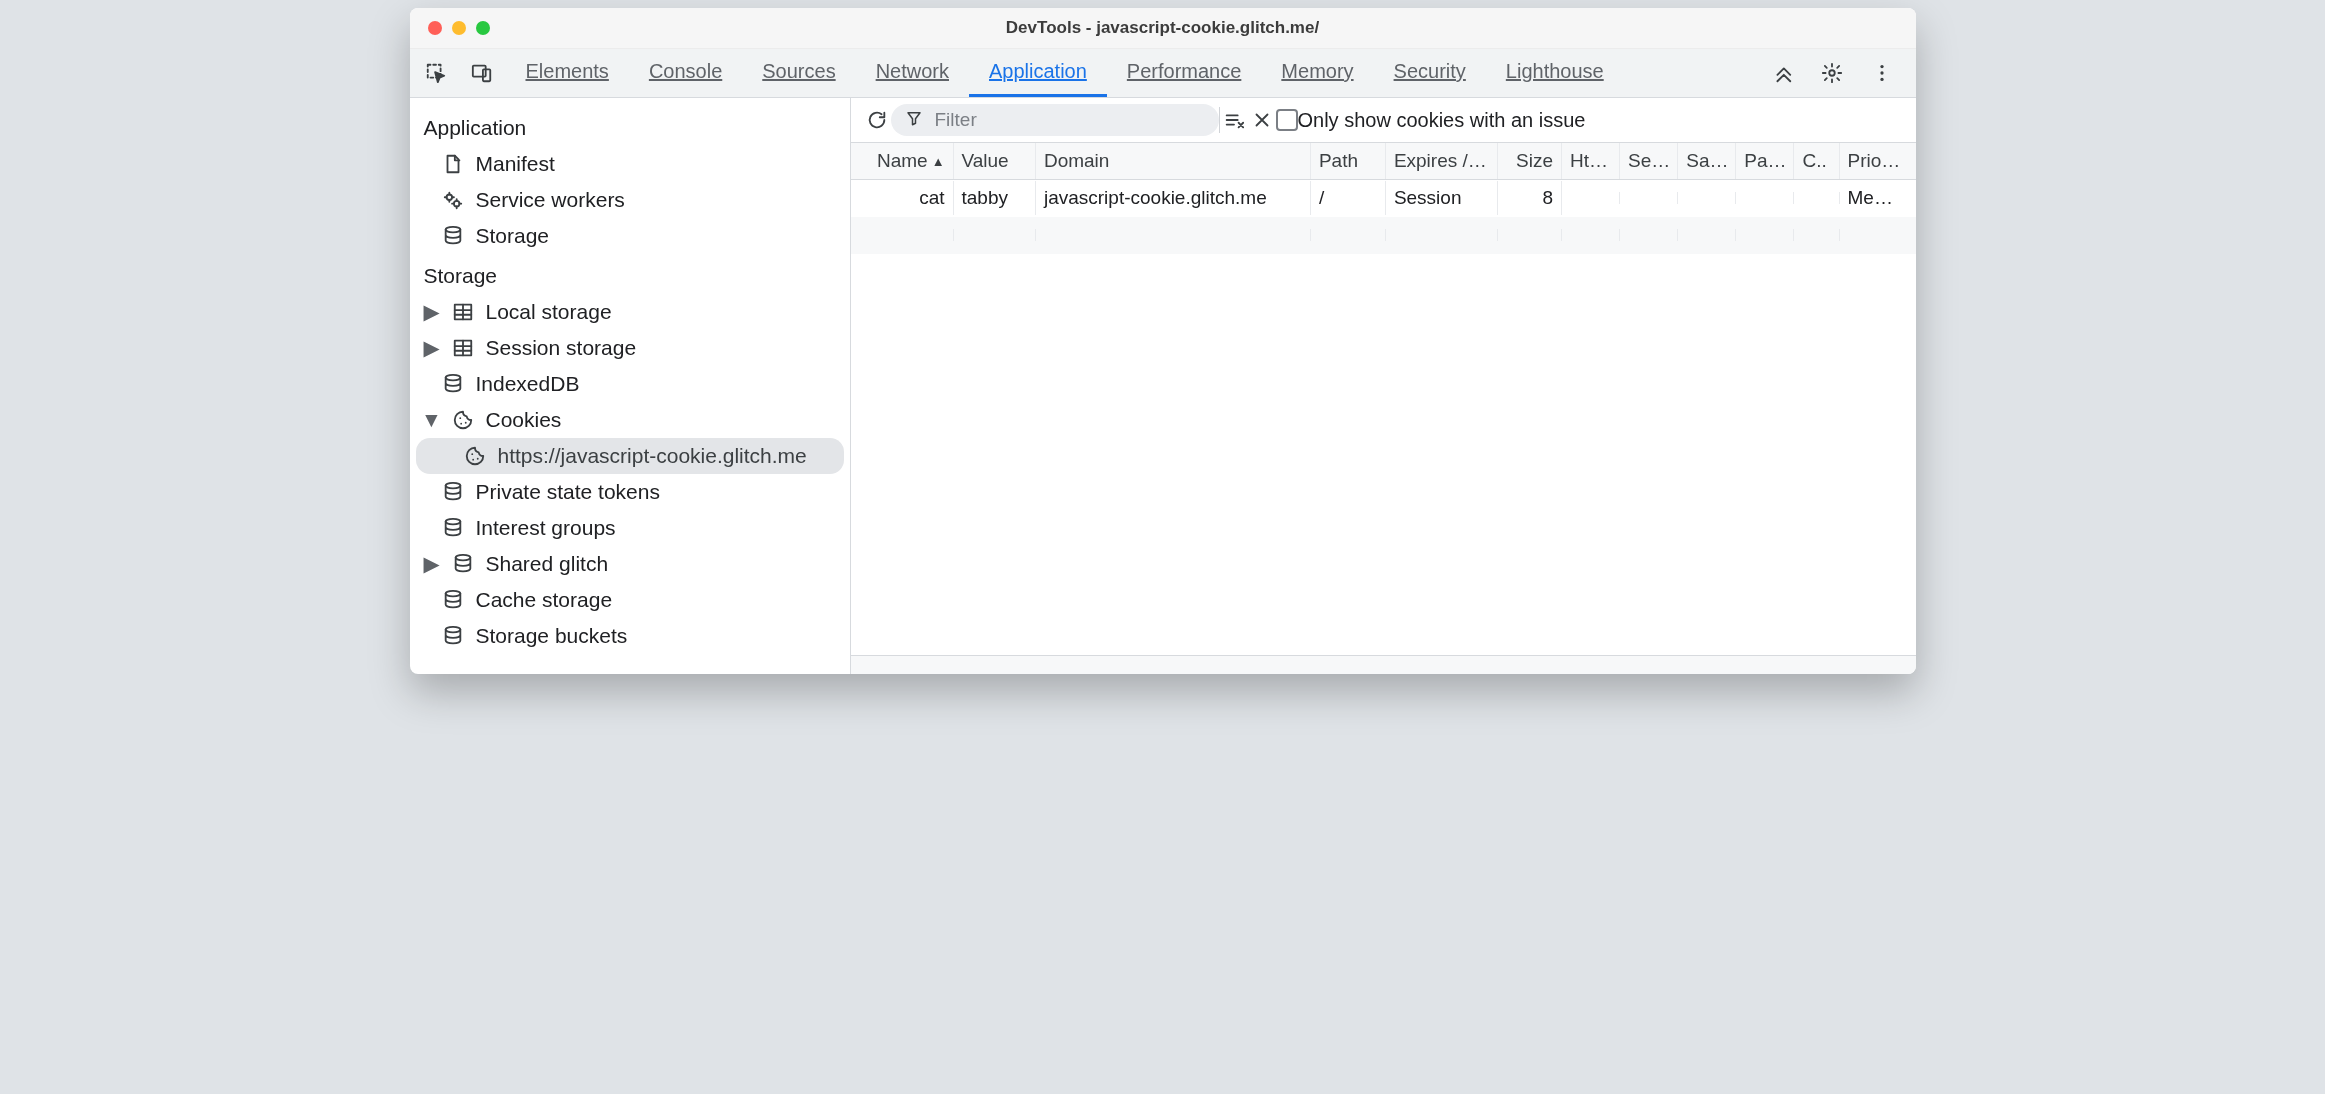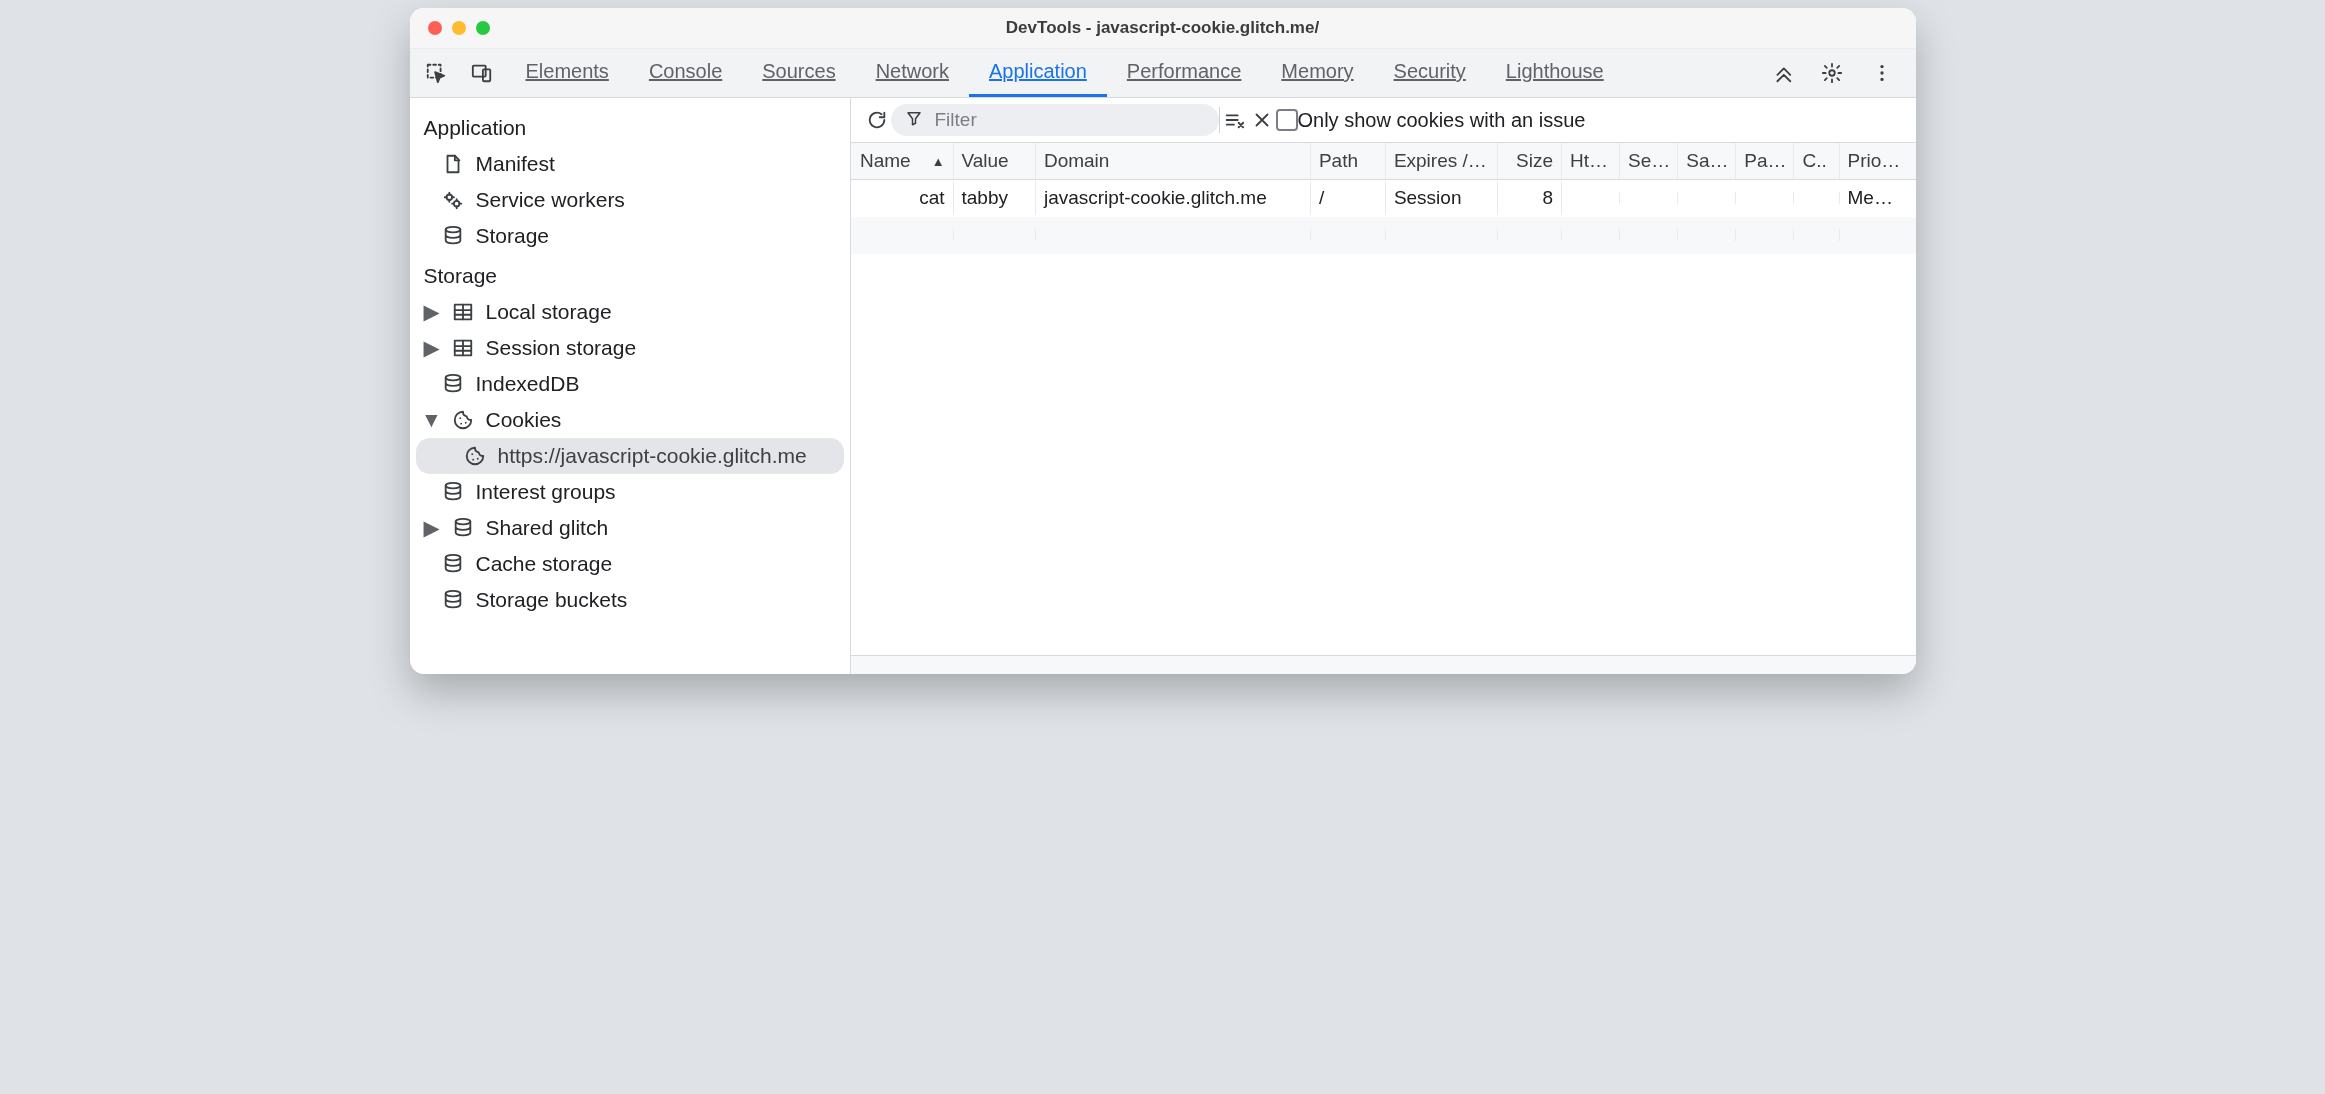--- a/index.html
+++ b/index.html
@@ -20,21 +20,21 @@
     font-family:"Helvetica Neue",Arial,sans-serif;
     font-size:21px;
     color:var(--text);
     display:flex;
     align-items:flex-start;
     justify-content:center;
   }
   .window{
     width:1506px;
     margin-top:8px;
-    border-radius:14px;
+    border-radius:8px;
     background:var(--bg);
     box-shadow:0 18px 40px rgba(0,0,0,.25);
     overflow:hidden;
   }
   
   .titlebar{
     height:40px;
     background:#f6f6f6;
     border-bottom:1px solid #ececec;
     display:flex;
@@ -111,21 +111,21 @@
   .vdiv{width:1px;height:26px;background:#d0d3d7;}
   .chk{width:18px;height:18px;border:2px solid #7b7f85;border-radius:4px;flex:0 0 18px;}
   .chk-label{font-size:20px;color:var(--text);white-space:nowrap;}
   
   .table{flex:1;overflow:hidden;position:relative;}
   .thead,.trow{display:flex;align-items:stretch;}
   .thead{background:#f7f8f9;border-bottom:1px solid var(--bar-border);height:36px;}
   .th,.td{
     border-right:1px solid var(--row-border);
     padding:6px 8px;font-size:19px;white-space:nowrap;overflow:hidden;text-overflow:ellipsis;
-    display:flex;align-items:center;gap:17px;
+    display:flex;align-items:center;
   }
   .th{color:#3c4043;}
   .trow{height:36px;border-bottom:1px solid transparent;align-items:center;}
   .trow.alt{background:#f7f8f9;}
   .sort-tri{font-size:13px;margin-left:4px;}
   .col-name{width:92px;justify-content:flex-end;}
   .col-value{width:70px;}
   .col-domain{width:276px;}
   .col-path{width:62px;}
   .col-expires{width:102px;}
@@ -282,20 +282,29 @@
       <div class="sb-item depth2 selected">
         <span class="ico">
             <svg viewBox="0 0 24 24">
               <path d="M12 3a9 9 0 1 0 9 9 5 5 0 0 1-5-4 5 5 0 0 1-4-5z"></path>
               <circle cx="9" cy="10" r="1" fill="#3c4043" stroke="none"></circle>
               <circle cx="10" cy="16" r="1" fill="#3c4043" stroke="none"></circle>
               <circle cx="15" cy="15" r="1" fill="#3c4043" stroke="none"></circle>
             </svg>
           </span>
         <span class="label">https://javascript-cookie.glitch.me</span>
+      </div>
+      <div class="sb-item depth1">
+        <span class="ico">
+            <svg viewBox="0 0 24 24">
+              <ellipse cx="12" cy="5" rx="8" ry="3"></ellipse>
+              <path d="M4 5v6c0 1.7 3.6 3 8 3s8-1.3 8-3V5M4 11v6c0 1.7 3.6 3 8 3s8-1.3 8-3v-6"></path>
+            </svg>
+          </span>
+        <span class="label">Private state tokens</span>
       </div>
       <div class="sb-item depth1">
         <span class="ico">
             <svg viewBox="0 0 24 24">
               <ellipse cx="12" cy="5" rx="8" ry="3"></ellipse>
               <path d="M4 5v6c0 1.7 3.6 3 8 3s8-1.3 8-3V5M4 11v6c0 1.7 3.6 3 8 3s8-1.3 8-3v-6"></path>
             </svg>
           </span>
         <span class="label">Interest groups</span>
       </div>

